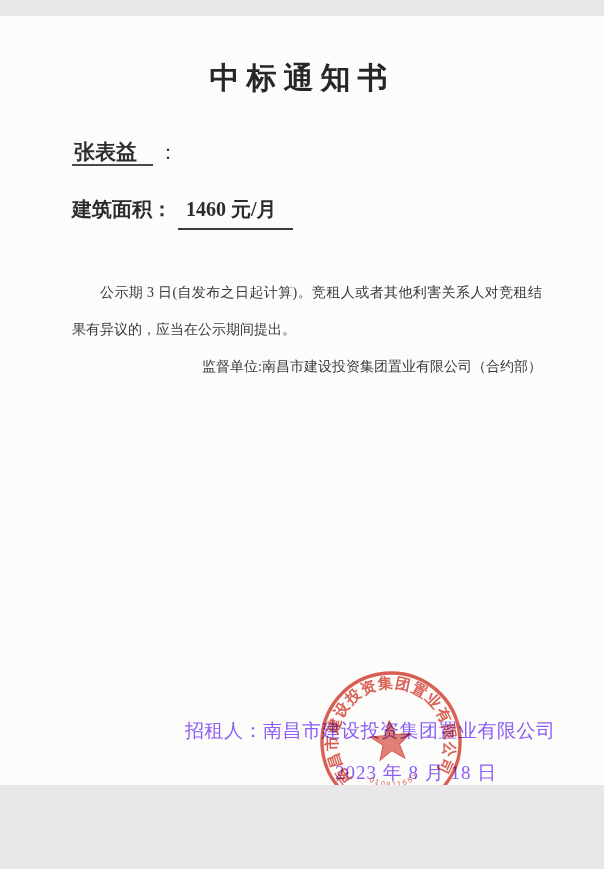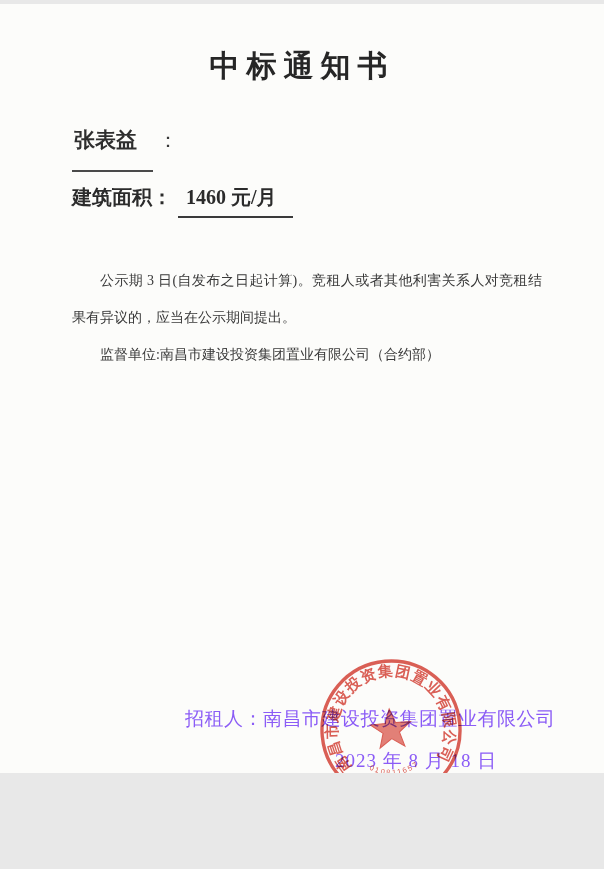--- a/index.html
+++ b/index.html
@@ -1,20 +1,20 @@
 <!DOCTYPE html>
 <html><head>
 <meta charset="utf-8">
 <style>
   * { margin:0; padding:0; box-sizing:border-box; }
   html,body { background:#e8e8e8; }
   .page {
     position:relative;
     width:604px; height:769px;
-    margin:4px auto;
+    margin:16px auto;
     background:#fcfcfa;
     font-family:"Liberation Serif", serif;
     color:#383838;
     overflow:hidden;
   }
   .title {
     padding-top:42px;
     text-align:center;
     font-size:30px;
     line-height:40px;
@@ -24,21 +24,21 @@
   }
   .addressee-line {
     margin:40px 62px 0 72px;
     font-size:21px;
     line-height:28px;
   }
   .addressee {
     font-weight:bold;
     color:#2e2e2e;
     border-bottom:2px solid #4a4a4a;
-    padding:0 16px 18px 2px;
+    padding:0 16px 0 2px;
   }
   .addressee-colon { margin-left:5px; font-size:20px; }
   .body-para {
     margin:14px 62px 0 72px;
     font-size:19px;
     line-height:37.6px;
     text-align:justify;
     text-indent:2em;
   }
   .highlight {
@@ -60,21 +60,21 @@
     border-bottom:2px solid #3a3a3a;
     padding:0 16px 2px 8px;
     margin-left:6px;
   }
   .notice-block {
     margin:44px 62px 0 72px;
     font-size:14px;
     line-height:37px;
   }
   .notice-para { text-align:justify; text-indent:2em; }
-  .indent-line { text-indent:2em; }
+  .indent-line { text-indent:2em;text-align:right; }
   .sign-block {
     position:absolute;
     left:185px; top:702px;
     font-size:19px;
     line-height:26px;
     color:#8b5cf6;
   }
   .lessor-line { letter-spacing:0.5px; }
   .date-line { margin:16px 0 0 150px; letter-spacing:1px; }
   .stamp {

